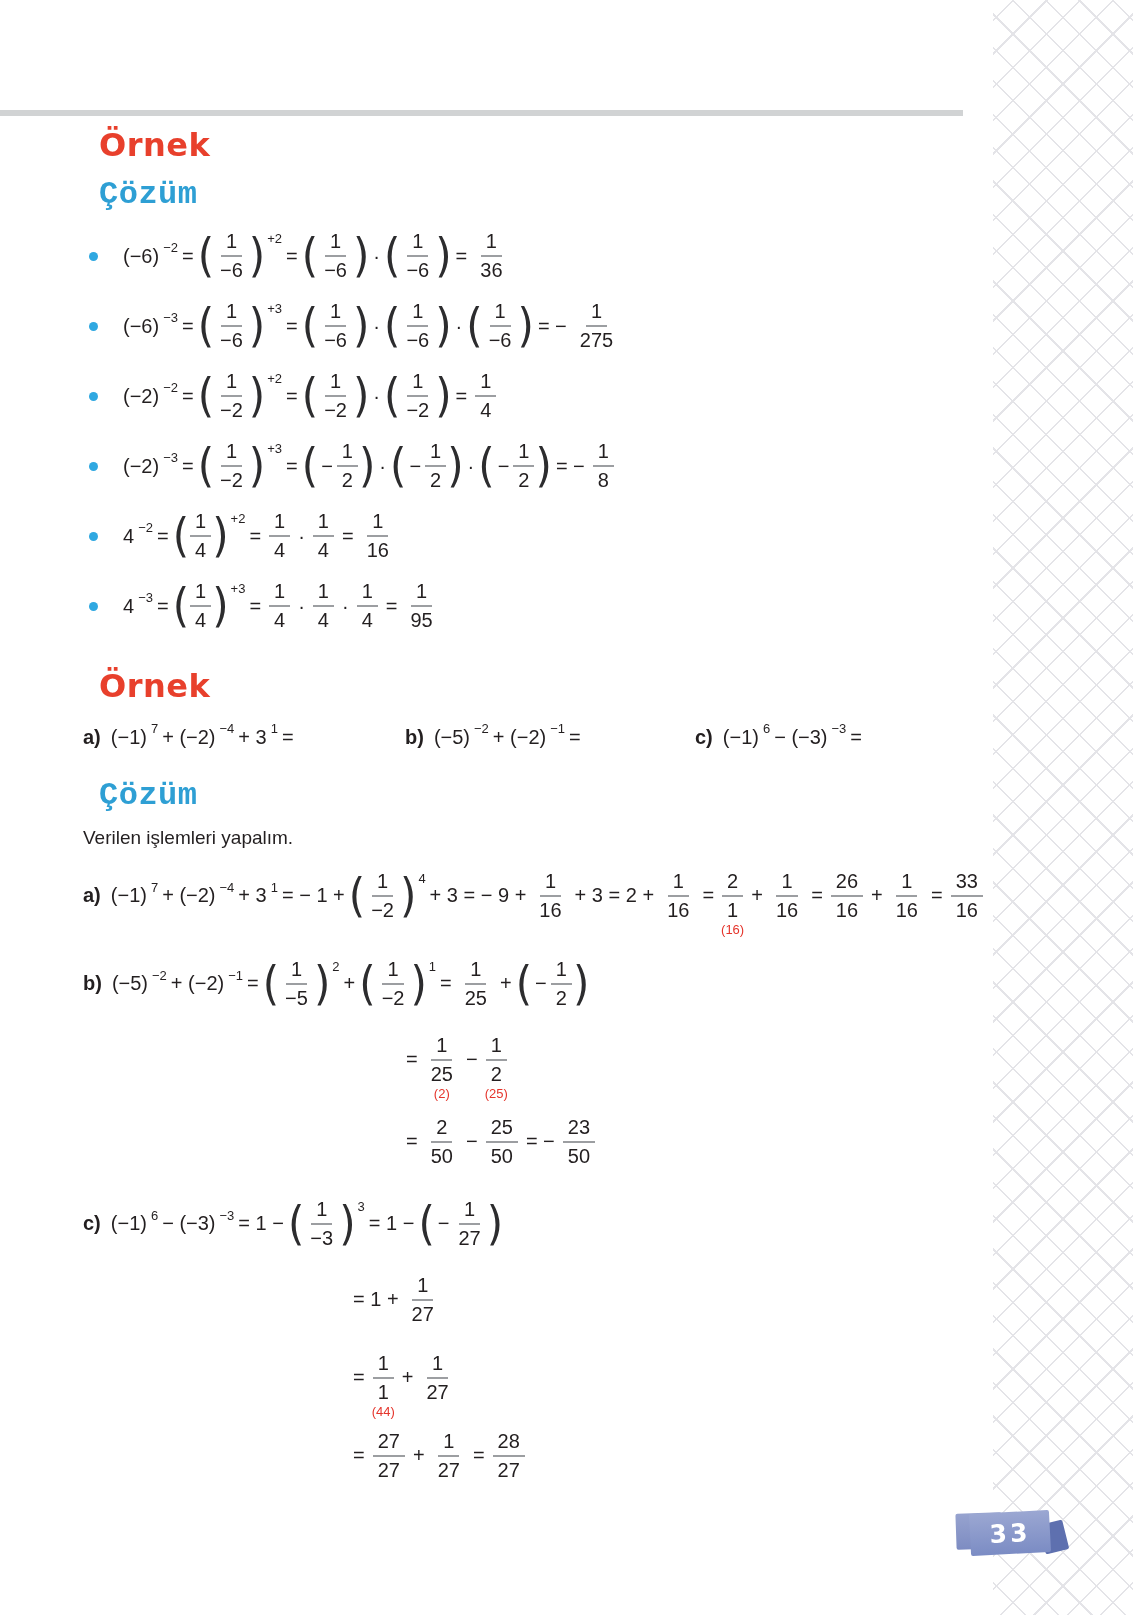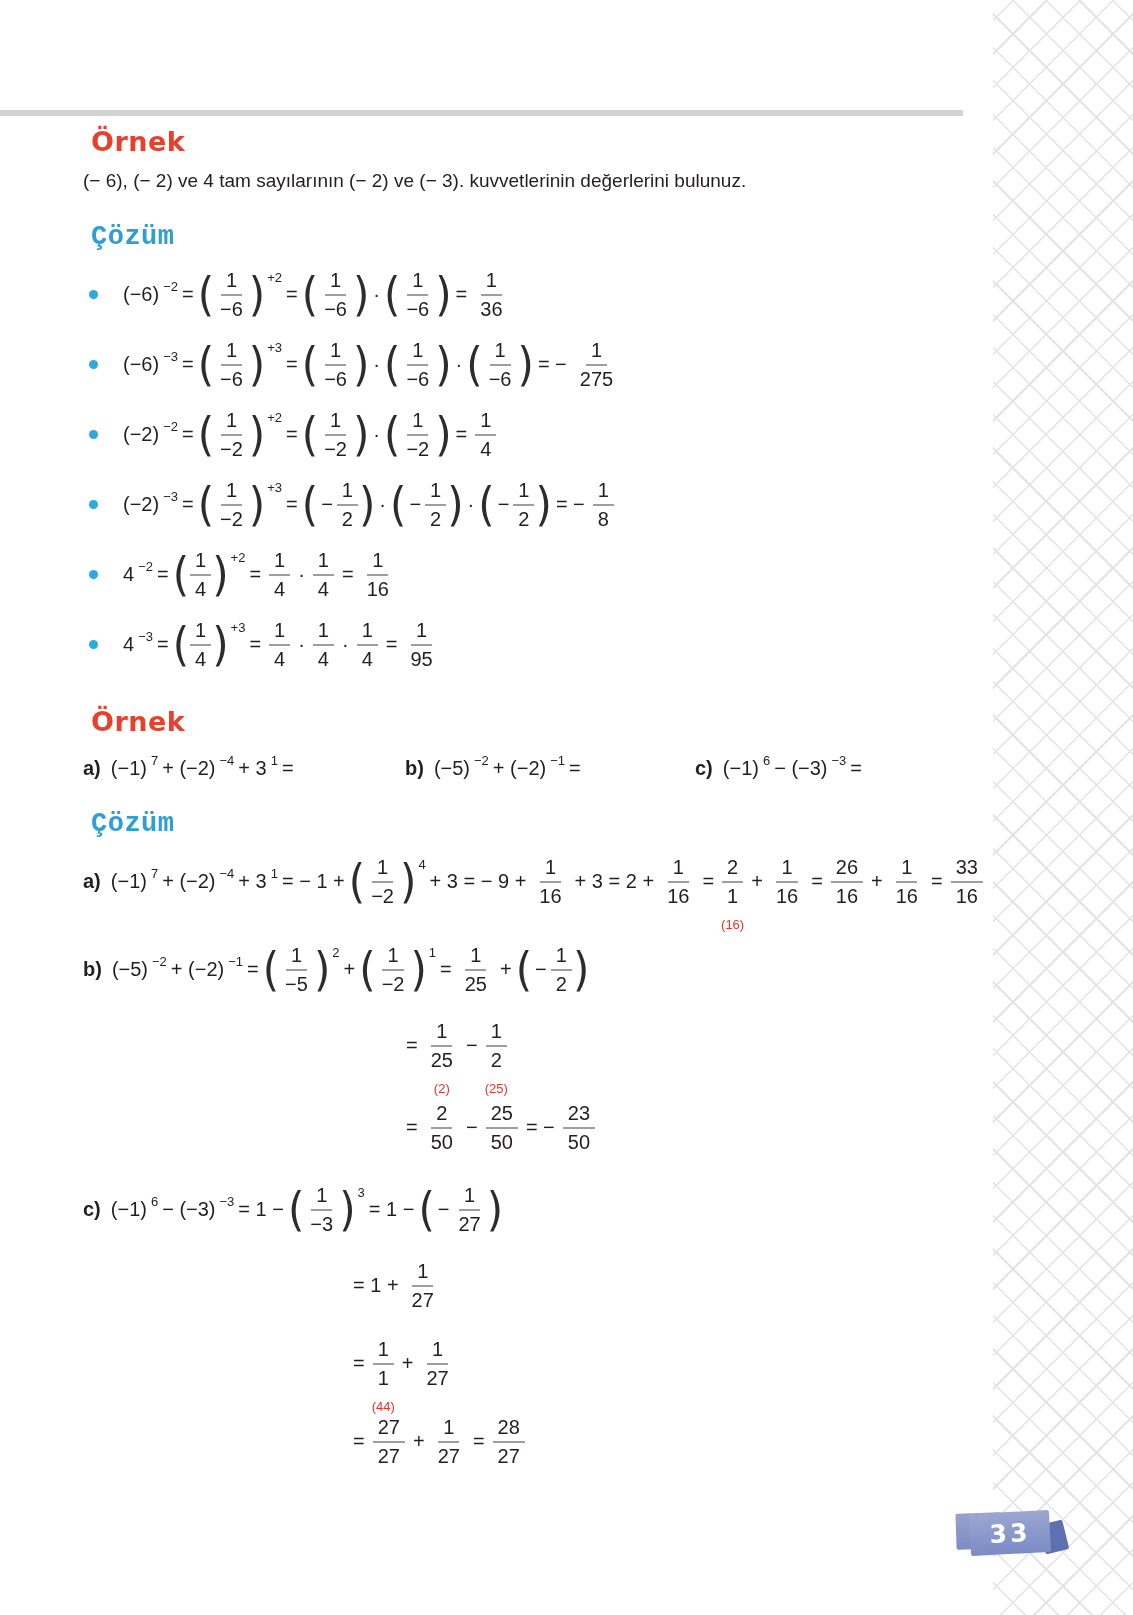--- a/index.html
+++ b/index.html
@@ -13,41 +13,41 @@
     background:
       repeating-linear-gradient(45deg,  transparent 0 22px, #e4e4e8 22px 23.6px),
       repeating-linear-gradient(-45deg, transparent 0 22px, #e4e4e8 22px 23.6px),
       #ffffff;
   }
   .top-rule{position:absolute;left:0;top:110px;width:963px;height:6px;background:#d1d3d4;}
   .content{position:absolute;left:83px;top:126px;width:905px;}
 
   h2.heading{
     font-family:"DejaVu Sans",sans-serif;font-weight:bold;
-    font-size:27px;letter-spacing:.5px;margin:0 0 12px 8px;
+    font-size:32px;letter-spacing:.5px;margin:0 0 12px 16px;
   }
   h2.red{color:var(--red,#e8402c);}
   h2.blue{color:var(--blue,#2e9fd4);font-family:Liberation Mono, monospace;}
   .body-text{font-size:19px;line-height:1.3;margin:0 0 28px 0;color:#231f20;}
   .intro-text{margin-bottom:14px;}
 
   
   .math-line{font-size:20px;white-space:nowrap;min-height:62px;display:flex;align-items:center;}
   .mtext{margin:0 3px;}
   .mlabel{font-weight:bold;margin-right:7px;}
   .msup{font-size:13px;position:relative;top:-0.65em;margin:0 1px;}
   .frac{
     display:inline-flex;flex-direction:column;align-items:center;
     position:relative;margin:0 5px;line-height:1.05;
   }
   .frac .num{padding:1px 5px 3px;border-bottom:2px solid #9c9ea1;}
   .frac .den{padding:3px 5px 1px;}
   .frac .under{
     position:absolute;top:100%;left:50%;transform:translateX(-50%);
-    margin-top:10px;color:var(--ann-red,#e5342b);font-size:13px;white-space:nowrap;
+    margin-top:1px;color:var(--ann-red,#e5342b);font-size:13px;white-space:nowrap;
   }
   .pgroup{display:inline-flex;align-items:center;margin:0 1px;}
   .pgroup .frac{margin:0 1px;}
   .par{
     font-family:"DejaVu Sans",sans-serif;font-size:42px;font-weight:400;
     line-height:1;transform:scaleY(1.1);color:#2c2c2e;
   }
   .pexp{font-size:13px;position:relative;top:-1.35em;margin-left:2px;}
 
   
@@ -91,21 +91,20 @@
 </style>
 </head>
 <body>
 
 <div class="hatch"></div>
 <div class="top-rule"></div>
 
 <main class="content">
 
   <h2 class="heading red">Örnek</h2>
-  <p class="body-text">(− 6), (− 2) ve 4 tam sayılarının (− 2) ve (− 3). kuvvetlerinin değerlerini bulunuz.</p>
 
   <h2 class="heading blue">Çözüm</h2>
   <div>
       <div class="bullet-row">
         <span class="bullet-dot"></span>
         <div class="math-line">
           <span class="mtext">(−6)</span>
           <span class="msup">−2</span>
           <span class="mtext">=</span>
           <span class="pgroup">
@@ -379,20 +378,21 @@
         <span class="mlabel">c)</span>
         <span class="mtext">(−1)</span>
         <span class="msup">6</span>
         <span class="mtext">− (−3)</span>
         <span class="msup">−3</span>
         <span class="mtext">=</span>
       </div>
   </div>
 
   <h2 class="heading blue">Çözüm</h2>
+  <p class="body-text intro-text">Verilen işlemleri yapalım.</p>
 
   <div class="sol-a">
     <div class="math-line">
         <span class="mlabel">a)</span>
         <span class="mtext">(−1)</span>
         <span class="msup">7</span>
         <span class="mtext">+ (−2)</span>
         <span class="msup">−4</span>
         <span class="mtext">+ 3</span>
         <span class="msup">1</span>

